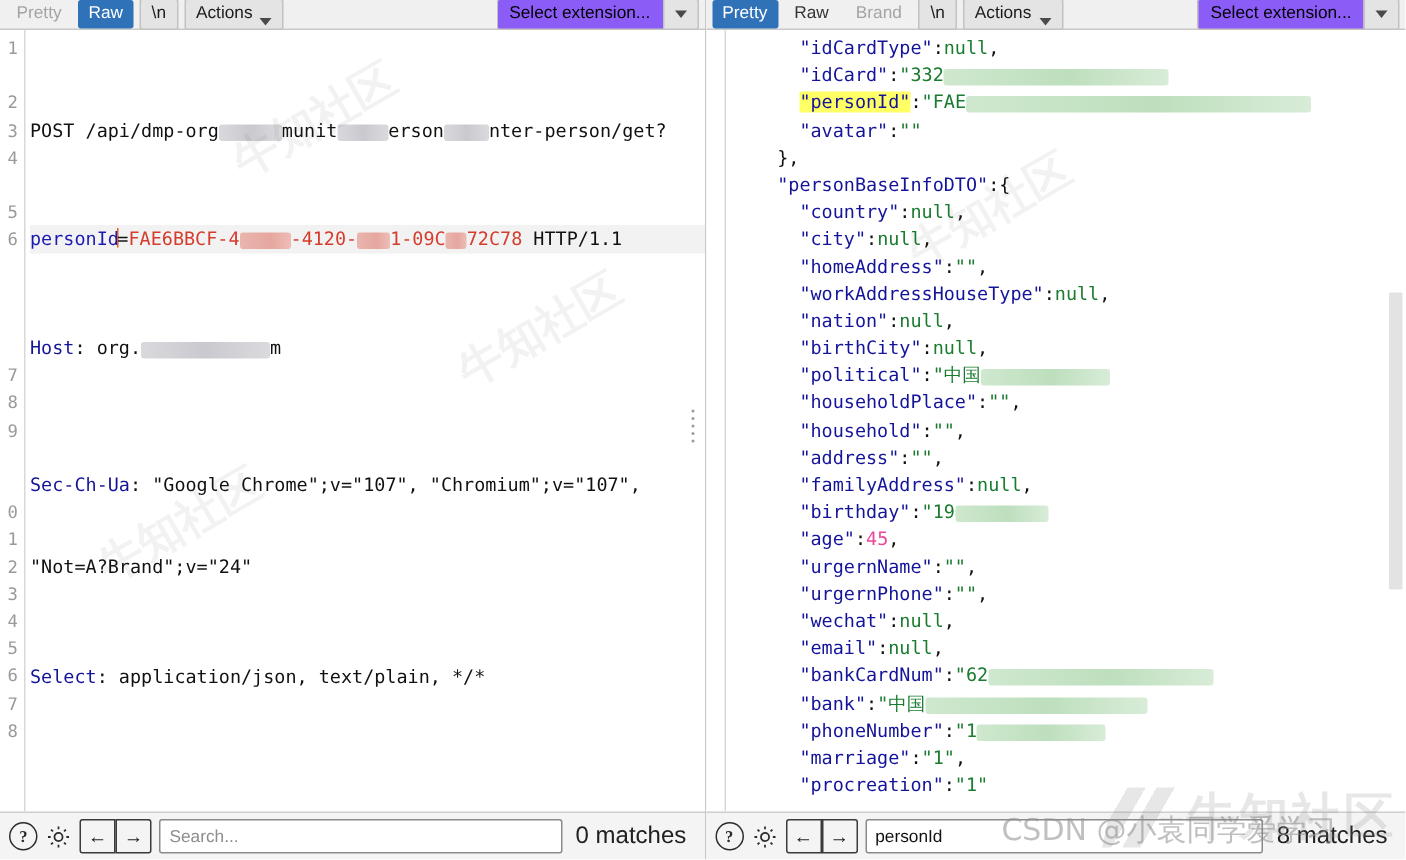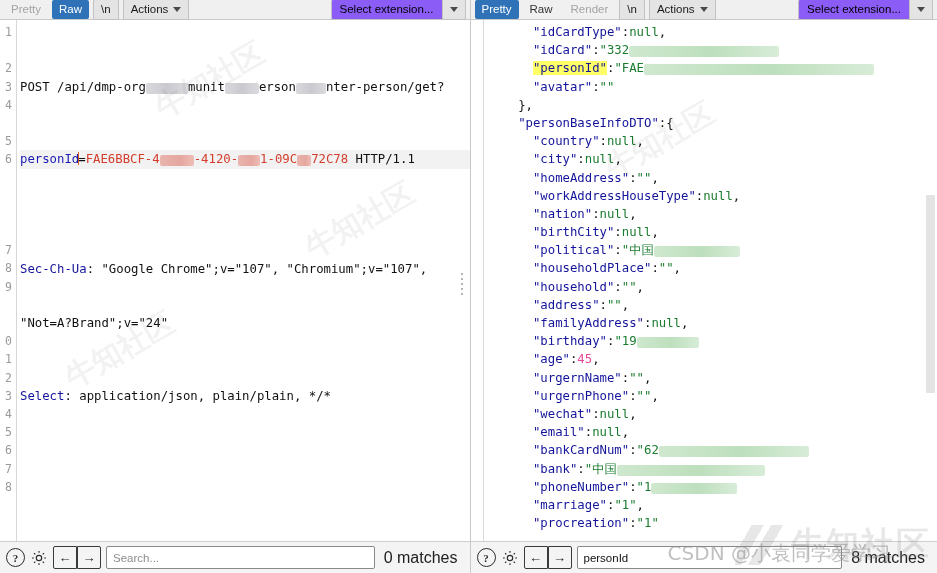--- a/index.html
+++ b/index.html
@@ -36,21 +36,21 @@
   .tab.active{background:#2f72b8;color:#fff;}
   .tab.muted{color:#a4a4a4;}
   .btn{
     font-size:11.5px;line-height:16px;
     padding:1px 7px 2px 7px;
     background:#e4e4e4;
     border:1px solid #c2c2c2;
     border-radius:2px;
     color:#1a1a1a;white-space:nowrap;
   }
-  .btn-caret{display:flex;align-items:center;gap:5px;}
+  .btn-caret{display:flex;align-items:flex-end;gap:5px;}
   .caret{
     width:0;height:0;
     border-left:4px solid transparent;
     border-right:4px solid transparent;
     border-top:5px solid #4a4a4a;
     display:inline-block;
   }
   .spacer{flex:1;}
   .select-ext{
     display:flex;align-items:stretch;
@@ -250,26 +250,27 @@
         <div class="gutter-line">8</div>
       </div>
       <div class="gutter-bar"></div>
 
       <div class="codelines code">
 
         <div class="ln"><span class="plain">POST</span><span class="plain"> </span><span class="plain">/api/dmp-org</span><span class="rd rd-gray" style="width:42px;height:11px"></span><span class="plain">munit</span><span class="rd rd-gray" style="width:34px;height:11px"></span><span class="plain">erson</span><span class="rd rd-gray" style="width:30px;height:11px"></span><span class="plain">nter-person/get?</span></div>
 
         <div class="ln sel"><span class="blue">personId</span><span class="cursor"></span><span class="plain">=</span><span class="red">FAE6BBCF-4</span><span class="rd rd-red" style="width:34px;height:11px"></span><span class="red">-4120-</span><span class="rd rd-red" style="width:22px;height:11px"></span><span class="red">1-09C</span><span class="rd rd-red" style="width:14px;height:11px"></span><span class="red">72C78</span><span class="plain"> </span><span class="plain">HTTP/1.1</span></div>
 
+        <div class="ln"><span class="k">Host</span><span class="plain">: </span><span class="plain">org.</span><span class="rd rd-gray" style="width:86px;height:11px"></span><span class="plain">m</span></div>
 
 
         <div class="ln"><span class="k">Sec-Ch-Ua</span><span class="plain">: </span><span class="plain">"Google Chrome";v="107", "Chromium";v="107",</span></div>
         <div class="ln"><span class="plain">"Not=A?Brand";v="24"</span></div>
 
-        <div class="ln"><span class="k">Select</span><span class="plain">: </span><span class="plain">application/json, plain/plain, */*</span></div>
+        <div class="ln"><span class="k">Select</span><span class="plain">: </span><span class="plain">application/json, text/plain, */*</span></div>
 
         
 
         
 
         
 
         
 
         
@@ -324,21 +325,21 @@
       </div>
       <div class="matches">0 matches</div>
     </div>
   </div>
 
   <div class="panel panel-right">
 
     <div class="toolbar">
       <div class="tab active">Pretty</div>
       <div class="tab">Raw</div>
-      <div class="tab muted">Render</div>
+      <div class="tab muted">Brand</div>
       <div class="btn">\n</div>
       <div class="btn btn-caret">
         <span>Actions</span>
         <span class="caret"></span>
       </div>
       <div class="spacer"></div>
       <div class="select-ext">
         <span class="lbl">Select extension...</span>
         <span class="arrowbox">
           <span class="caret"></span>

